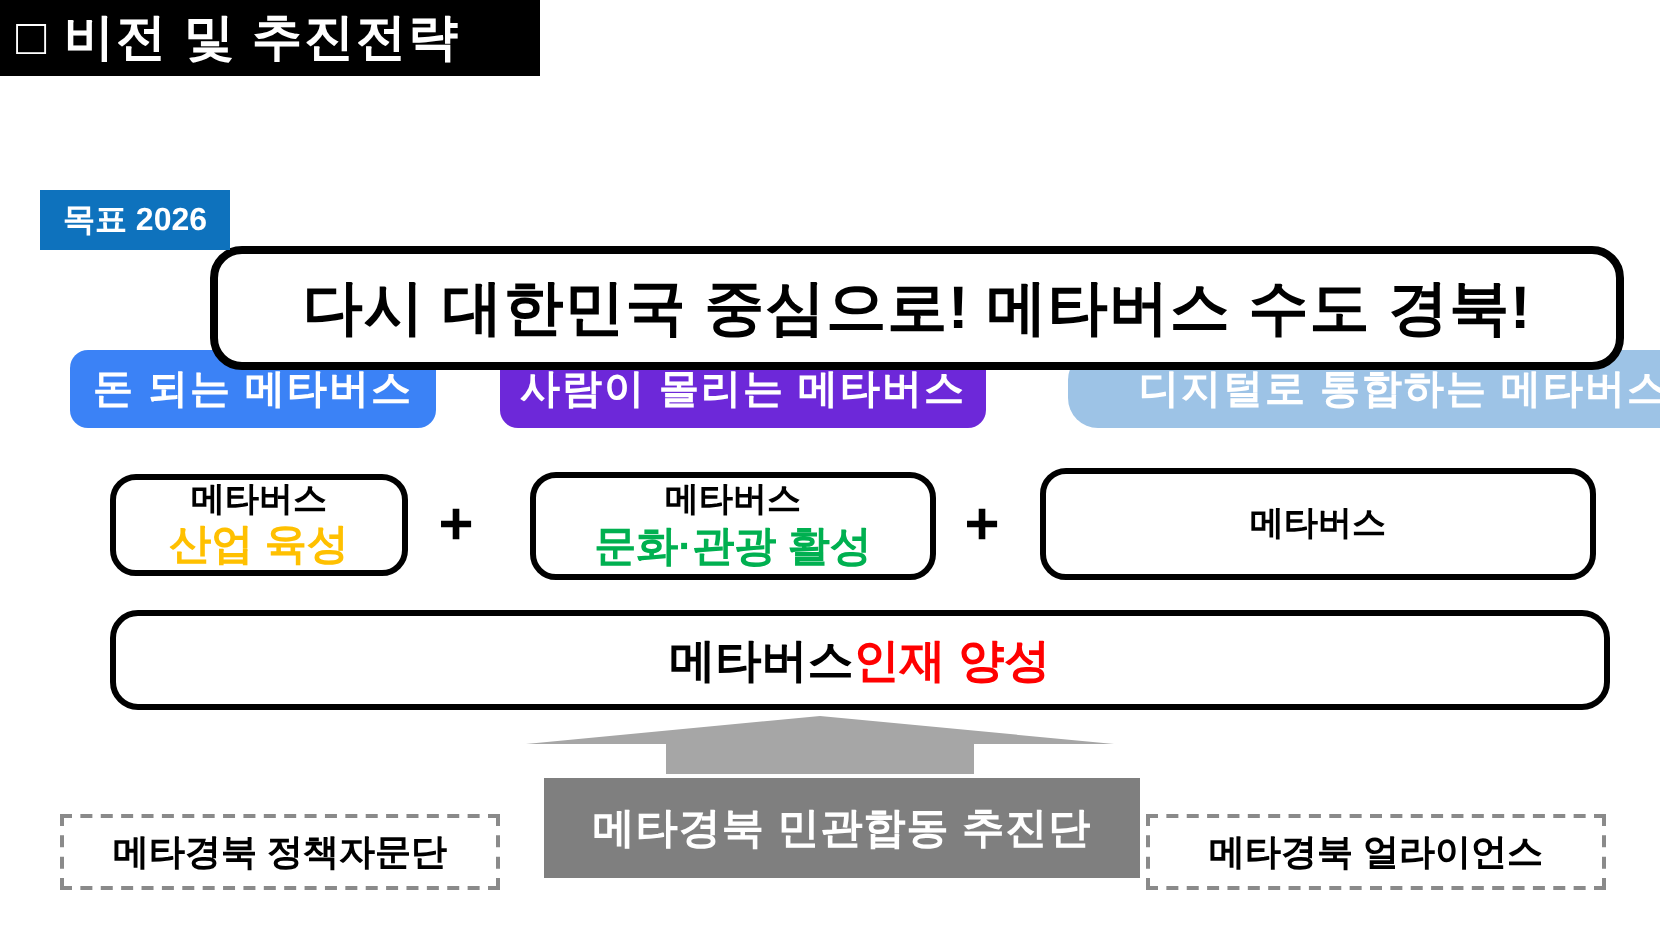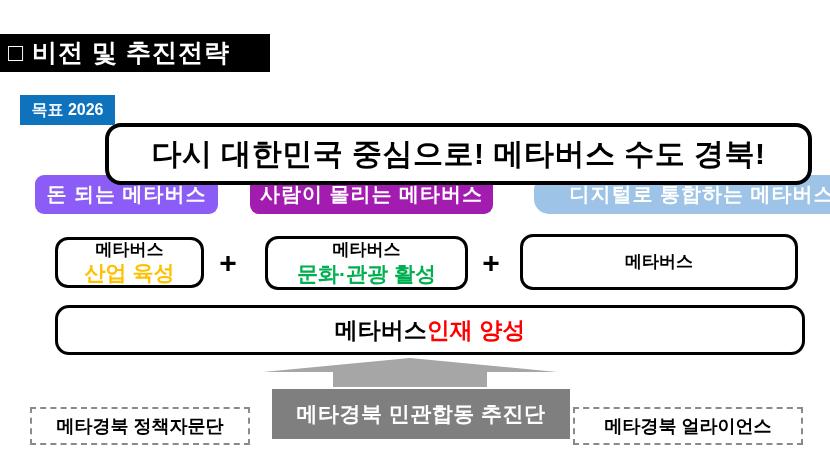--- a/index.html
+++ b/index.html
@@ -5,21 +5,21 @@
   * { margin:0; padding:0; box-sizing:border-box; }
   html,body { background:#fff; }
   body { font-family:"Liberation Sans","DejaVu Sans",sans-serif; }
   .canvas {
     position:relative; width:830px; height:467px; background:#fff;
     overflow:hidden; font-weight:700;
   }
   .title-bar {
     position:absolute; left:0; top:0; height:38px; min-width:270px;
     background:#000; color:#fff; font-size:25px; font-weight:800;
-    display:flex; align-items:center; padding:0 14px 2px 8px; letter-spacing:1px;margin-top:34px;
+    display:flex; align-items:center; padding:0 14px 2px 8px; letter-spacing:1px;
   }
   .vision-box {
     position:absolute; left:105px; top:75px; width:707px; height:62px;
     border:4px solid #000; border-radius:16px; background:#fff;
     display:flex; align-items:center; justify-content:center;
     font-size:30px; font-weight:800; color:#000; letter-spacing:0.5px;
     z-index:1;
     margin-top:48px;
   }
   .goal-label {
@@ -88,22 +88,22 @@
   <svg class="chevron" style="left:129px; top:146px;" viewBox="0 0 28 22">
     <path d="M4 19 L14 4 L24 19" fill="none" stroke-width="8" stroke-linejoin="miter" stroke="#3a3a3a"></path>
   </svg>
   <svg class="chevron" style="left:354px; top:146px;" viewBox="0 0 28 22">
     <path d="M4 19 L14 4 L24 19" fill="none" stroke-width="8" stroke-linejoin="miter" stroke="#3a3a3a"></path>
   </svg>
   <svg class="chevron" style="left:643px; top:146px;" viewBox="0 0 28 22">
     <path d="M4 19 L14 4 L24 19" fill="none" stroke-width="8" stroke-linejoin="miter" stroke="#3a3a3a"></path>
   </svg>
 
-  <div class="pillar p1" style="background-color: #8b5cf6;">돈 되는 메타버스</div>
-  <div class="pillar p2" style="background-color: #a21caf;">사람이 몰리는 메타버스</div>
+  <div class="pillar p1" style="background-color: #3b82f6;">돈 되는 메타버스</div>
+  <div class="pillar p2" style="background-color: #6d28d9;">사람이 몰리는 메타버스</div>
   <div class="pillar p3" style="background-color: rgb(157, 195, 230);">디지털로 통합하는 메타버스</div>
 
   <div class="strategy s1">
     <span class="l1">메타버스</span>
     <span class="l2" style="color: rgb(255, 192, 0);">산업 육성</span>
   </div>
   <div class="plus x1">+</div>
   <div class="strategy s2">
     <span class="l1">메타버스</span>
     <span class="l2" style="color: rgb(0, 176, 80);">문화·관광 활성</span>

